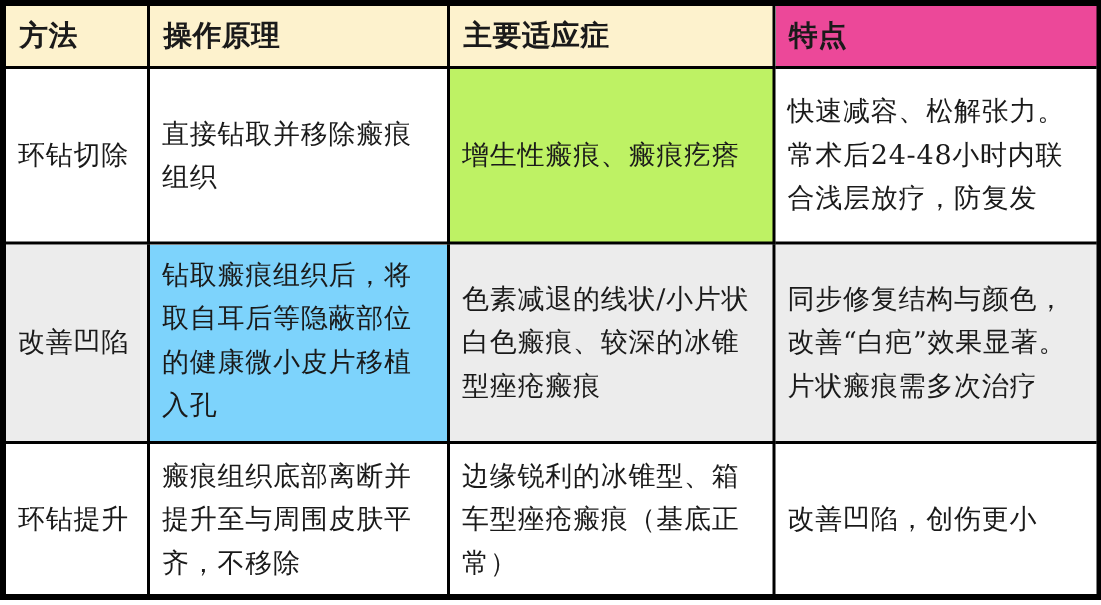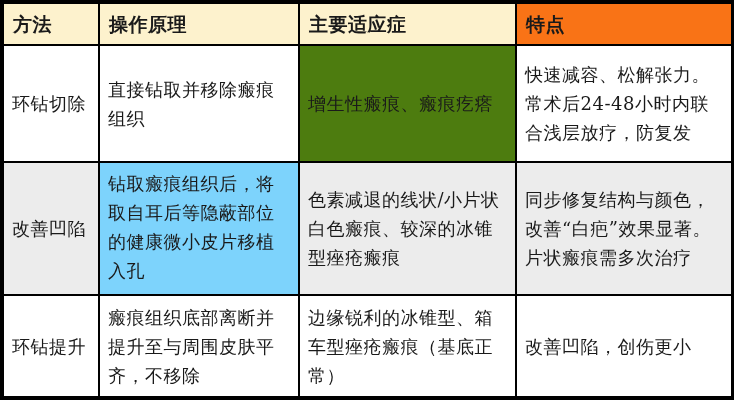--- a/index.html
+++ b/index.html
@@ -66,28 +66,28 @@
       <col class="c1">
         <col class="c2">
         <col class="c3">
         <col class="c4">
     </colgroup>
     <thead>
       <tr>
         <th style="background: rgb(253, 242, 205);">方法</th>
         <th style="background: rgb(253, 242, 205);">操作原理</th>
         <th style="background: rgb(253, 242, 205);">主要适应症</th>
-        <th style="background: #f97316;">特点</th>
+        <th style="background: #ec4899;">特点</th>
       </tr>
     </thead>
     <tbody>
       <tr class="r1">
         <td class="cell-method" style="background: rgb(255, 255, 255);">环钻切除</td>
         <td class="cell-wrap" style="background: rgb(255, 255, 255);">直接钻取并移除瘢痕组织</td>
-        <td class="cell-wrap" style="background: #4d7c0f;">增生性瘢痕、瘢痕疙瘩</td>
+        <td class="cell-wrap" style="background: #bef264;">增生性瘢痕、瘢痕疙瘩</td>
         <td class="cell-wrap" style="background: rgb(255, 255, 255); border-radius: 13px;">快速减容、松解张力。常术后24-48小时内联合浅层放疗，防复发</td>
       </tr>
       <tr class="r2">
         <td class="cell-method" style="background: rgb(236, 236, 236);">改善凹陷</td>
         <td class="cell-wrap" style="background: #7dd3fc; font-family: Liberation Mono, monospace;">钻取瘢痕组织后，将取自耳后等隐蔽部位的健康微小皮片移植入孔</td>
         <td class="cell-wrap" style="background: rgb(236, 236, 236);">色素减退的线状/小片状白色瘢痕、较深的冰锥型痤疮瘢痕</td>
         <td class="cell-wrap" style="background: rgb(236, 236, 236);">同步修复结构与颜色，改善“白疤”效果显著。片状瘢痕需多次治疗</td>
       </tr>
       <tr class="r3">
         <td class="cell-method" style="background: rgb(255, 255, 255); margin-top: 48px;">环钻提升</td>

